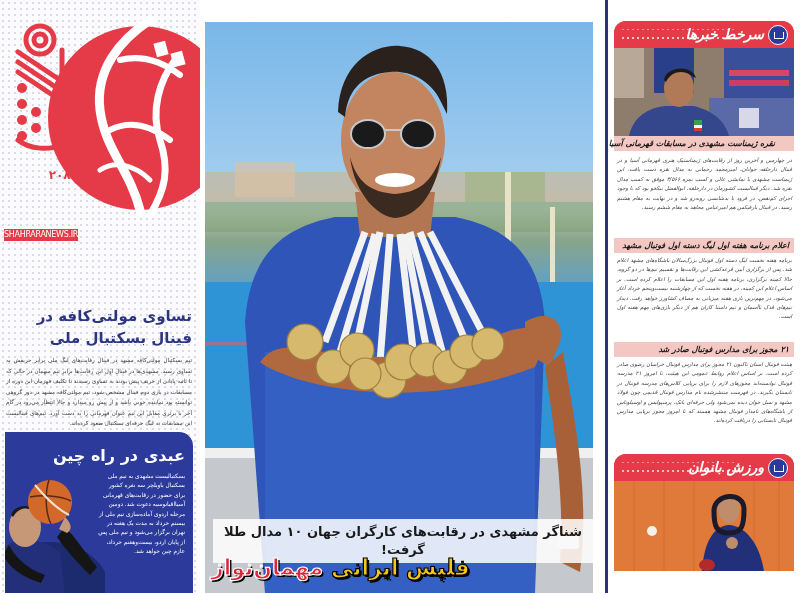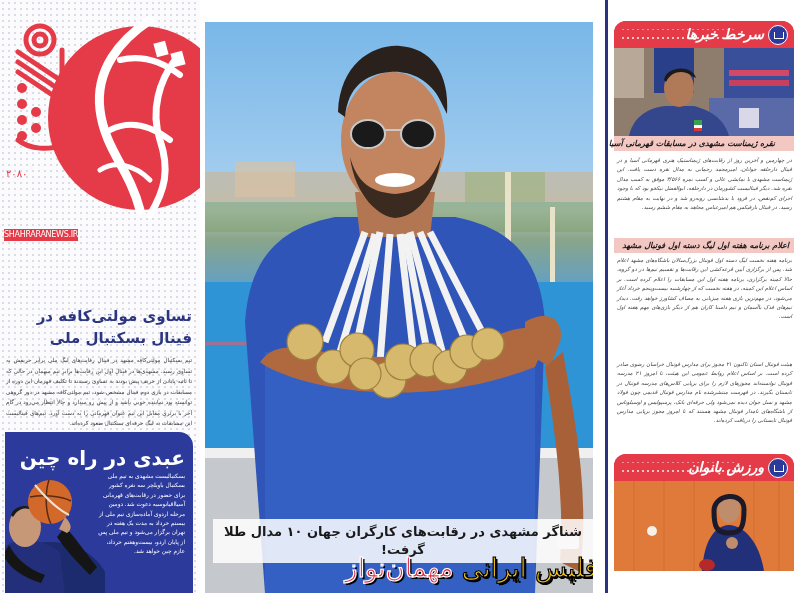--- a/index.html
+++ b/index.html
@@ -10,21 +10,21 @@
     background-color: #fbfbfd;
     background-image: radial-gradient(#d9dbe6 0.9px, transparent 1.1px);
     background-size: 6px 6px;
   }
 
   
   .left-col { position: absolute; left: 0; top: 0; width: 200px; height: 593px; }
   .masthead { position: absolute; left: 0; top: 0; width: 200px; height: 255px; }
   .logo-year {
     position: absolute; left: 6px; top: 168px; width: 72px; height: 16px;
-    color: #e53a48; font-weight: normal; font-size: 10px; letter-spacing: 6px; text-align: left; direction: ltr;
+    color: #e53a48; font-weight: bold; font-size: 12px; letter-spacing: 6px; text-align: right; direction: ltr;
   }
   .date-box {
     position: absolute; left: 4px; top: 187px; width: 74px; height: 42px;
     background: #e53a48; border: 1px solid #c72f3b;
   }
   .date-day { position: absolute; right: 4px; top: 1px; color: #fff; font-weight: bold; font-size: 13px; }
   .date-line1, .date-line2 { position: absolute; right: 4px; color: #fff; font-size: 5px; }
   .date-line1 { top: 19px; } .date-line2 { top: 26px; }
   .issue-badge {
     position: absolute; left: 3px; top: 3px; width: 18px; height: 30px; background: #fff; border-radius: 2px;
@@ -42,41 +42,41 @@
   }
   .left-body {
     margin-top: 6px; color: #3a3a3a; font-size: 5.6px; line-height: 10.5px; text-align: justify;
   }
 
   .blue-box {
     position: absolute; left: 5px; top: 432px; width: 188px; height: 161px;
     background: #2c3a9c; border-radius: 0 14px 0 0; overflow: hidden;
   }
   .blue-title {
-    position: absolute; right: 8px; top: 14px; color: #fff; font-weight: bold; font-size: 20px;
+    position: absolute; right: 8px; top: 14px; color: #fff; font-weight: bold; font-size: 16px;
   }
   .blue-body {
     position: absolute; right: 8px; top: 40px; width: 88px; color: #fff; font-size: 5.8px; line-height: 9.4px; text-align: right;
   }
   .player-img { position: absolute; left: 0; top: 35px; width: 100px; height: 126px; }
 
   
   .center-col { position: absolute; left: 200px; top: 0; width: 405px; height: 593px; background: #ffffff; }
   .hero-photo {
     position: absolute; left: 5px; top: 22px; width: 388px; height: 571px; overflow: hidden;
     background: linear-gradient(180deg, #79b7e8 0%, #a3cdef 28%, #b8c9c4 33%, #8aa58a 38%, #5a9fd0 48%, #3a97d4 65%, #8fb9d3 80%, #cfd2d4 100%);
   }
   .hero-photo svg { position: absolute; left: 0; top: 0; }
   .subhead {
     position: absolute; left: 8px; top: 497px; width: 380px; color: #1a1a1a; background: rgba(255,255,255,0.85);
     font-weight: bold; font-size: 13px; line-height: 18px; text-align: center; padding: 4px 4px;
   }
   .main-headline {
-    position: absolute; left: 6px; top: 522px; width: 386px; text-align: right; white-space: nowrap;
-    font-weight: normal; font-size: 26px; line-height: 48px;
+    position: absolute; left: 6px; top: 522px; width: 386px; text-align: left; white-space: nowrap;
+    font-weight: bold; font-size: 22px; line-height: 48px;
   }
   .hl-red { color: #e0233a; -webkit-text-stroke: 1.2px #ffffff; text-shadow: 2px 2px 0 #000; }
   .hl-yellow { color: #f6c51a; -webkit-text-stroke: 1.2px #000000; text-shadow: 2px 2px 0 #000; }
 
   .col-divider { position: absolute; left: 605px; top: 0; width: 3px; height: 593px; background: #2b3183; }
 
   
   .right-col { position: absolute; left: 608px; top: 0; width: 192px; height: 584px; background: #ffffff; font-style: italic; }
   .red-banner {
     position: absolute; left: 6px; width: 180px; height: 27px;
@@ -275,20 +275,21 @@
     <rect x="80" y="72" width="8" height="5" fill="#3aa04a"></rect>
       <rect x="80" y="77" width="8" height="3" fill="#ffffff"></rect>
       <rect x="80" y="80" width="8" height="3" fill="#d83a3a"></rect>
   </svg>
   <div class="caption" style="top:136px;">نقره ژیمناست مشهدی در مسابقات قهرمانی آسیا</div>
   <div class="rc-body" style="top:156px;">در چهارمین و آخرین روز از رقابت‌های ژیمناستیک هنری قهرمانی آسیا و در فینال دارحلقه جوانان، امیرمحمد رحمانی به مدال نقره دست یافت. این ژیمناست مشهدی با نمایشی عالی و کسب نمره ۳/۵۶۶ موفق به کسب مدال نقره شد. دیگر فینالیست کشورمان در دارحلقه، ابوالفضل نیکخو بود که با وجود اجرای کم‌نقص، در فرود با بدشانسی روبه‌رو شد و در نهایت به مقام هشتم رسید. در فینال بارفیکس هم امیرعباس مجاهد به مقام ششم رسید.</div>
 
   <div class="rc-subhead" style="top:238px;">اعلام برنامه هفته اول لیگ دسته اول فوتبال مشهد</div>
   <div class="rc-body" style="top:256px;">برنامه هفته نخست لیگ دسته اول فوتبال بزرگ‌سالان باشگاه‌های مشهد اعلام شد. پس از برگزاری آیین قرعه‌کشی این رقابت‌ها و تقسیم تیم‌ها در دو گروه، حالا کمیته برگزاری، برنامه هفته اول این مسابقات را اعلام کرده است. بر اساس اعلام این کمیته، در هفته نخست که از چهارشنبه بیست‌وپنجم خرداد آغاز می‌شود، در مهم‌ترین بازی هفته میزبانی به مصاف کشاورز خواهد رفت. دیدار تیم‌های فدک باآسمان و تیم داسنا کاران هم از دیگر بازی‌های مهم هفته اول است.</div>
 
+  <div class="rc-subhead" style="top:342px;">۲۱ مجوز برای مدارس فوتبال صادر شد</div>
   <div class="rc-body" style="top:360px;">هیئت فوتبال استان تاکنون ۲۱ مجوز برای مدارس فوتبال خراسان رضوی صادر کرده است. بر اساس اعلام روابط عمومی این هیئت، تا امروز ۲۱ مدرسه فوتبال توانسته‌اند مجوزهای لازم را برای برپایی کلاس‌های مدرسه فوتبال در تابستان بگیرند. در فهرست منتشرشده نام مدارس فوتبال قدیمی چون فولاد مشهد و نسل جوان دیده نمی‌شود ولی حرفه‌ای بانک، پرسپولیس و اوسیلوتاس از باشگاه‌های نامدار فوتبال مشهد هستند که تا امروز مجوز برپایی مدارس فوتبال تابستانی را دریافت کرده‌اند.</div>
 
   <div class="red-banner" style="top:454px;">
     <div class="red-banner-bg"></div>
     <div class="red-banner-dots2"></div>
     <div class="red-banner-dots"></div>
     <div class="banner-icon"></div>
     <div class="banner-title">ورزش بانوان</div>
   </div>
   <svg class="rc-photo" style="top:481px;height:90px;" viewBox="0 0 180 90">

